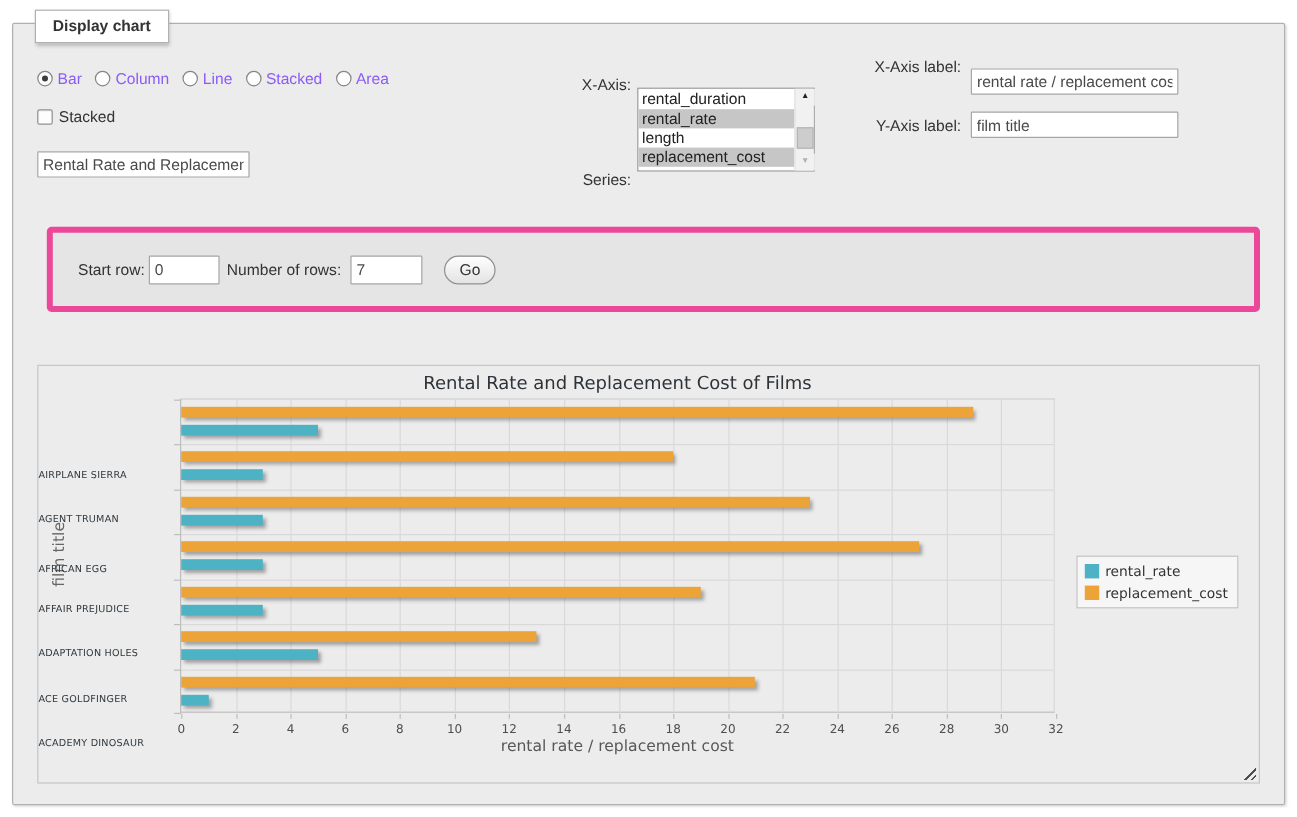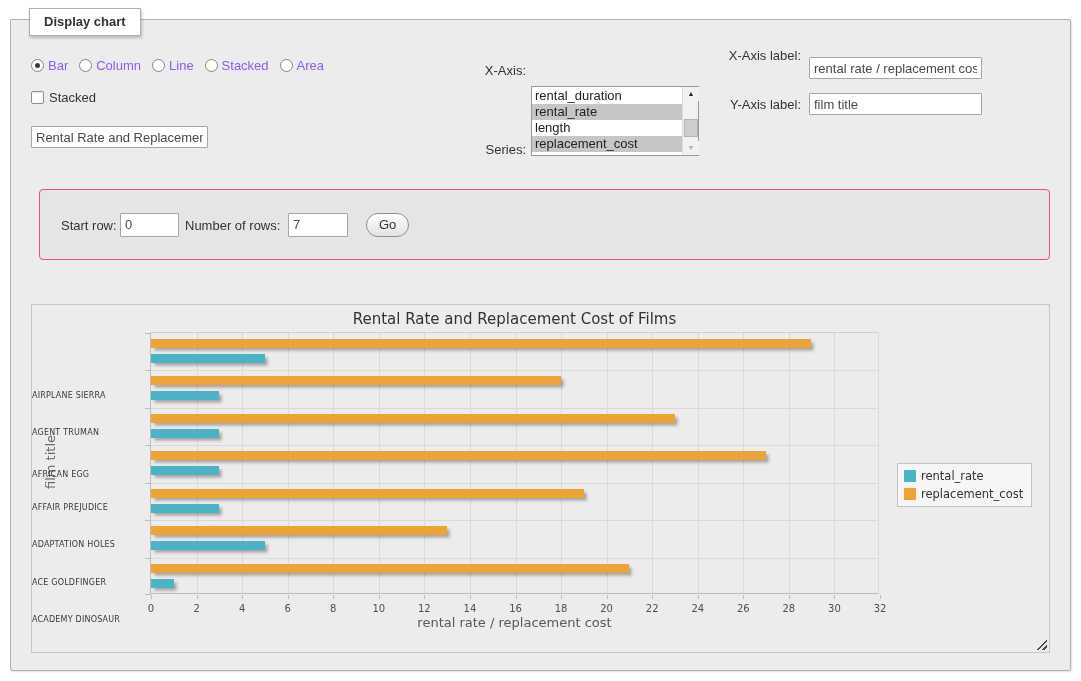--- a/index.html
+++ b/index.html
@@ -25,33 +25,33 @@
   .cb { width:13px; height:13px; border:1px solid #8f8f8f; background:#fdfdfd; border-radius:2px; box-shadow:inset 0 1px 1px rgba(0,0,0,0.08); }
 
   input.text { border:1px solid #a6a6a6; background:#fff; font-family:"Liberation Sans", sans-serif;
                font-size:13px; color:#4a4a4a; padding:0 4px; height:22px; border-radius:1px; }
 
   .select-box { position:absolute; left:520px; top:38px; width:152px; height:23px; background:#fff;
                 border:1px solid #999; display:flex; align-items:center; justify-content:space-between;
                 padding:0 5px 0 6px; font-size:13px; color:#333; }
   .select-arrow { font-size:8px; color:#222; }
 
-  .listbox { position:absolute; left:520px; top:66px; width:168px; height:70px; background:#fff;
+  .listbox { position:absolute; left:520px; top:53px; width:148px; height:70px; background:#fff;
              border:1px solid #999; display:flex; }
   .list-items { flex:1; overflow:hidden; padding-top:1px; }
   .list-item { font-size:13px; color:#222; padding:0 3px; height:16px; line-height:16px; white-space:nowrap; }
   .list-item.selected { background:#c6c6c6; }
   .list-scroll { width:16px; background:#f1f1f1; border-left:1px solid #dcdcdc; position:relative; }
   .scroll-btn { position:absolute; left:0; width:16px; height:14px; background:#f1f1f1; text-align:center;
                 font-size:7px; line-height:14px; color:#222; }
   .scroll-btn.down { bottom:0; color:#b0b0b0; }
   .scroll-thumb { position:absolute; left:1px; top:32px; width:14px; height:18px; background:#cdcdcd; border:1px solid #b4b4b4; }
 
   .rows-panel { position:absolute; left:28px; top:169px; width:1011px; height:71px; background:#e5e5e5;
-                border:1px solid #ec4899; border-radius:4px; }
+                border:5px solid #ec4899; border-radius:4px; }
   .rows-panel .ctl-label { top:50%; transform:translateY(-50%); }
   .rows-panel input.text { position:absolute; top:50%; transform:translateY(-50%); height:24px; }
   .go-btn { position:absolute; left:326px; top:50%; transform:translateY(-50%); height:24px; padding:0 12px;
             border:1px solid #8f8f8f; border-radius:12px; background:linear-gradient(#fefefe,#e3e3e3);
             font-size:13px; color:#333; display:flex; align-items:center; }
 
   .chart-box { position:absolute; left:20px; top:284px; width:1019px; height:349px;
                border:1px solid #c6c6c6; background:#ececec; font-family:"DejaVu Sans", sans-serif; }
   .chart-title { position:absolute; left:118px; top:5px; width:729px; text-align:center;
                  font-size:15px; color:#2e3338; }

